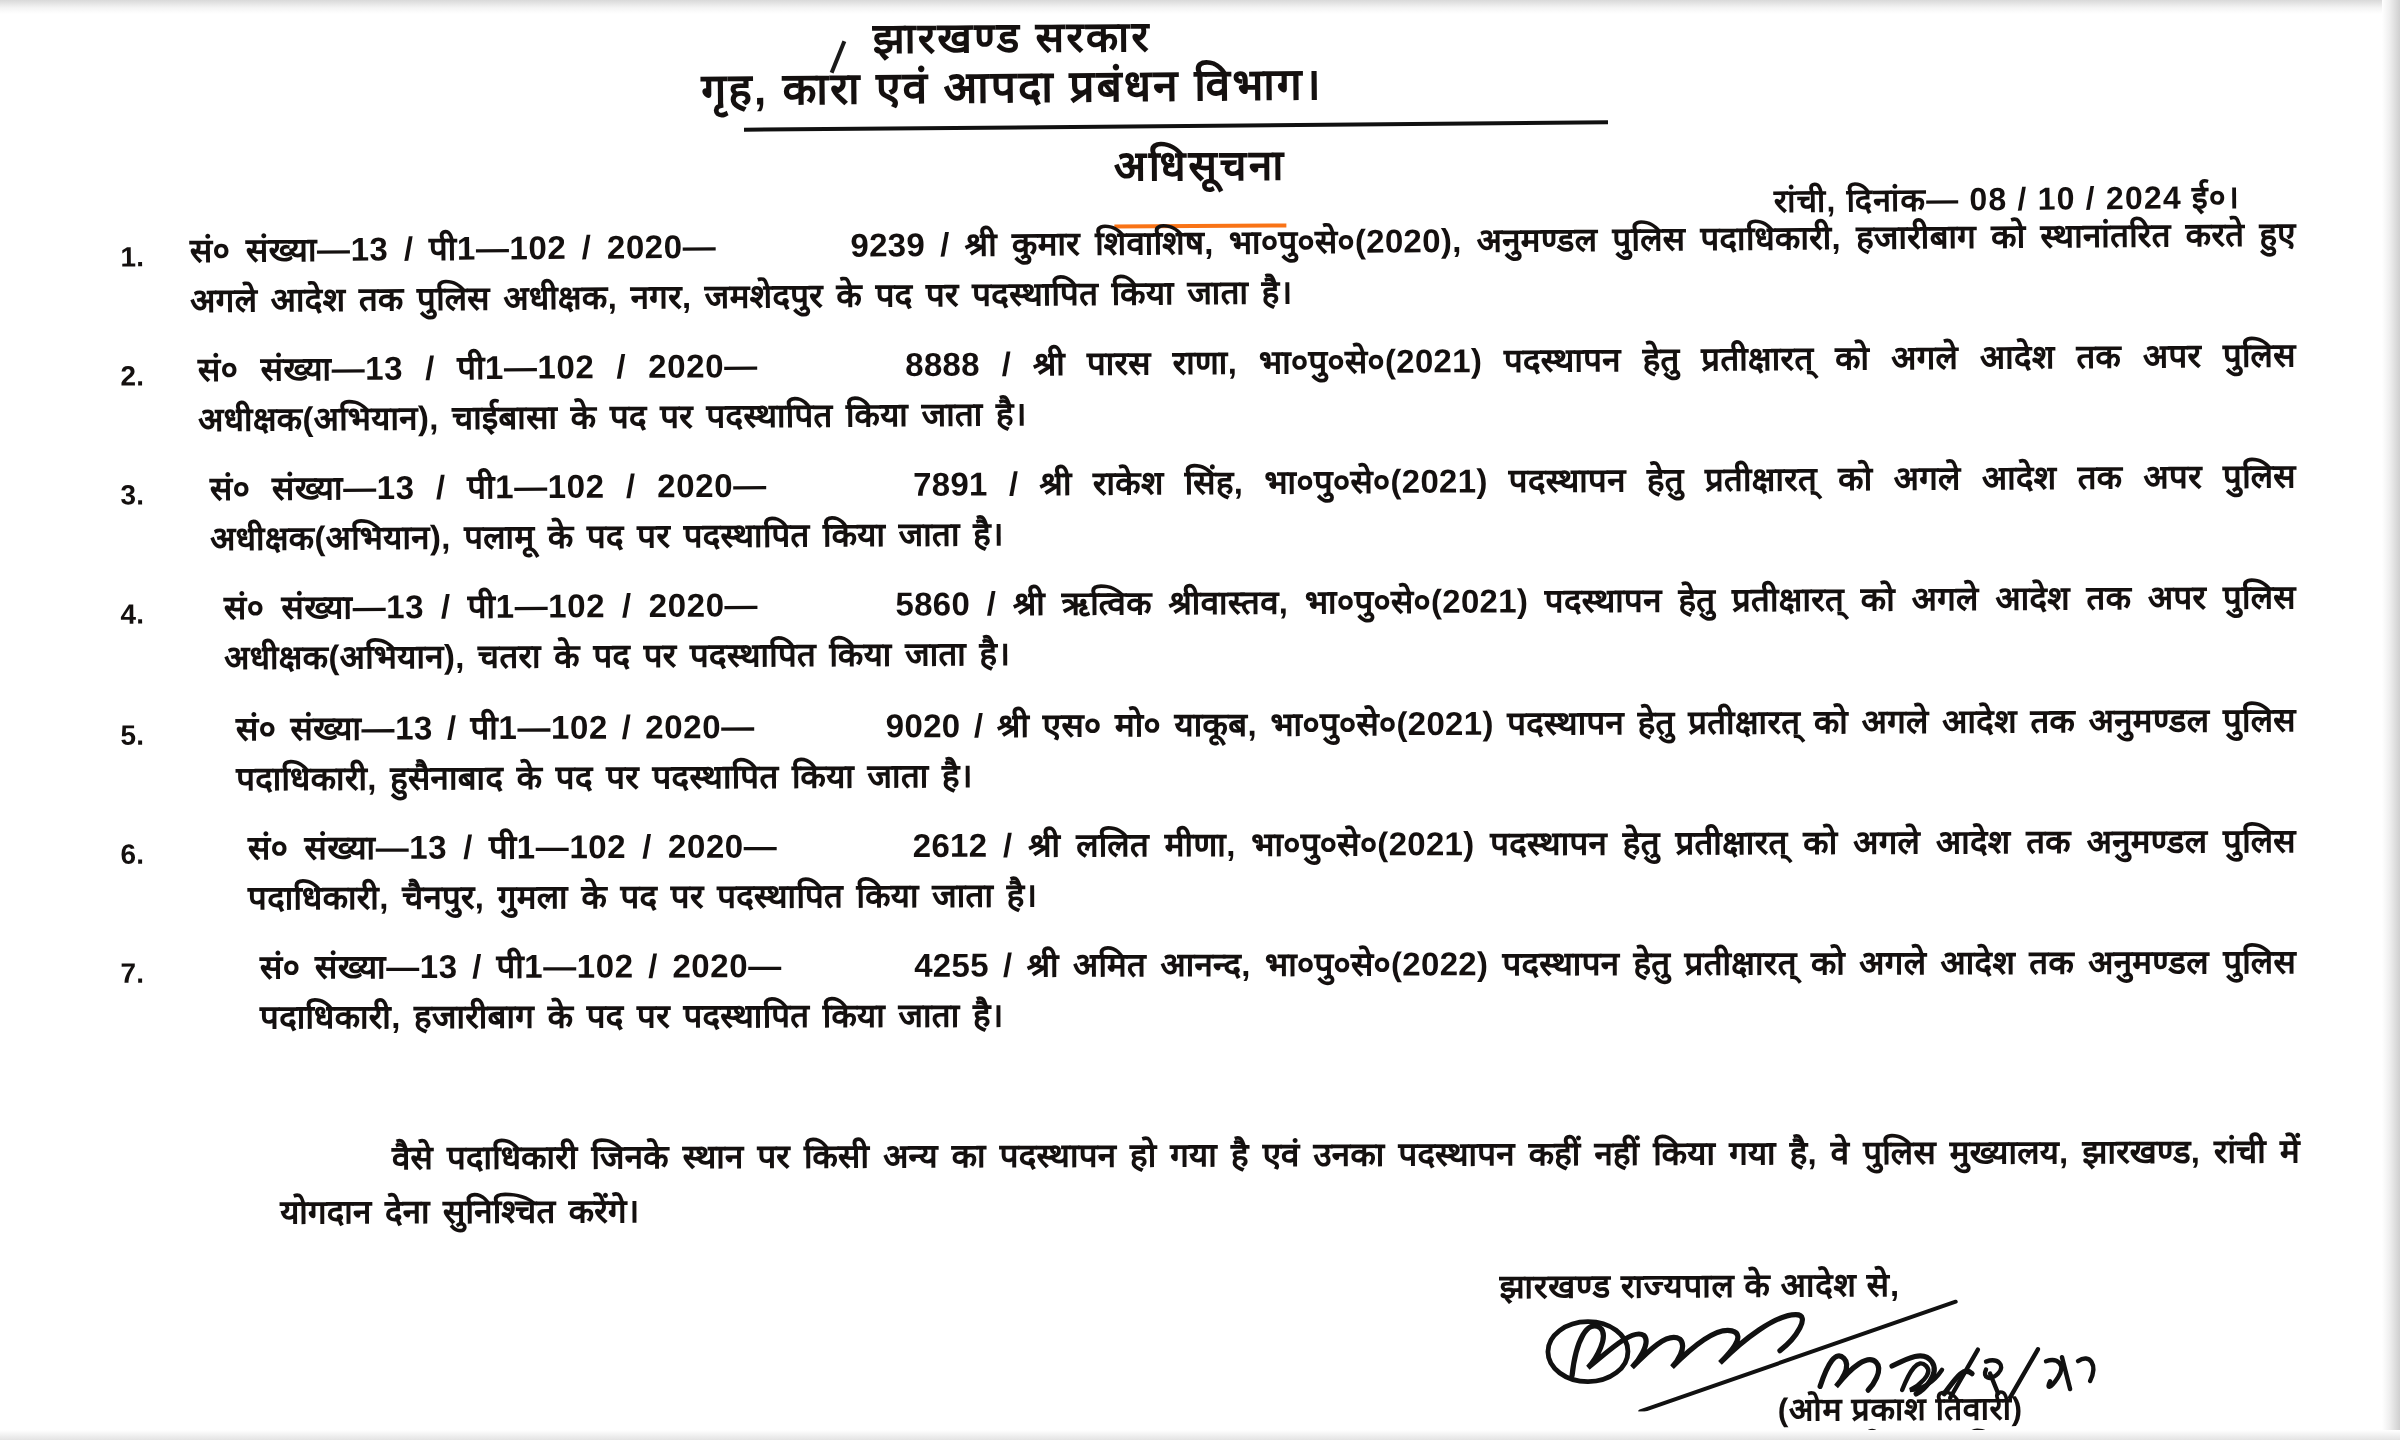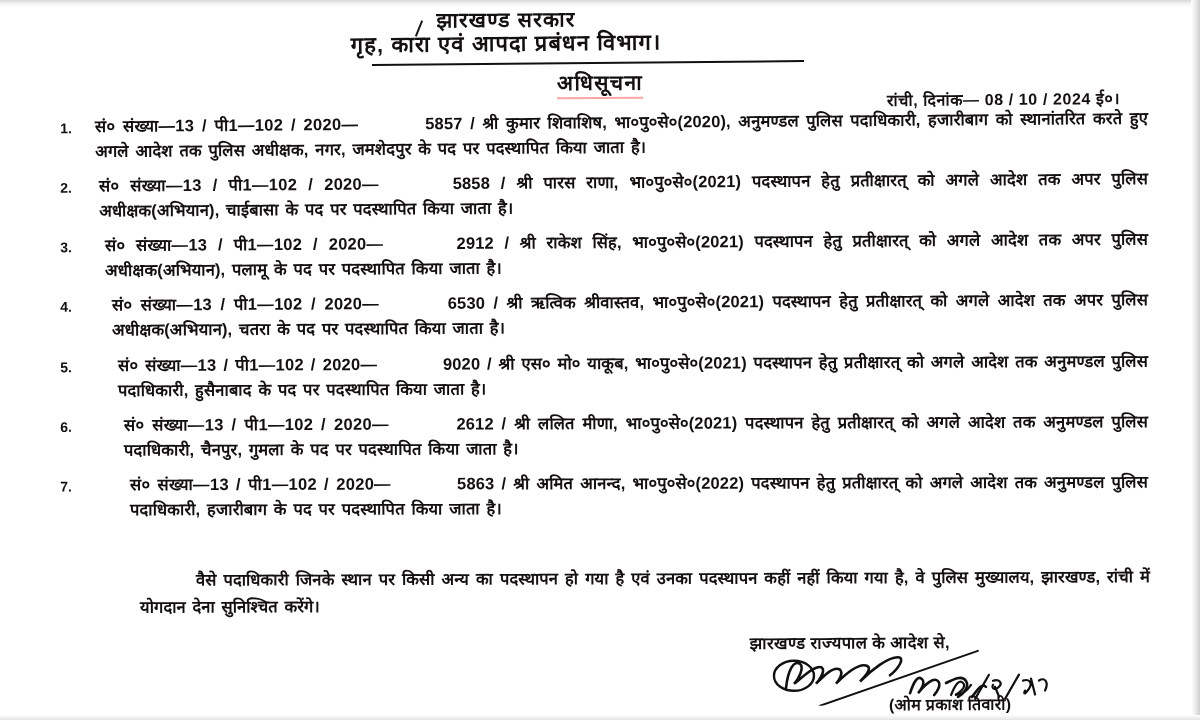--- a/index.html
+++ b/index.html
@@ -88,22 +88,22 @@
     top: 68px;
     left: 0;
     width: 1200px;
     text-align: center;
     font-size: 21px;
     font-weight: 700;
     letter-spacing: 1.4px;
     transform: rotate(-0.35deg);
   }
   .notif-title span {
-    border-bottom: 2px solid #fca5a5;
-    padding-bottom: 3px;
+    border-bottom: 2px solid #f97316;
+    padding-bottom: 17px;
   }
   .date-line {
     position: absolute;
     top: 88px;
     right: 80px;
     font-size: 16px;
     font-weight: 700;
     letter-spacing: 0.6px;
     transform: rotate(-0.5deg);
   }
@@ -226,51 +226,51 @@
 
   <div class="date-line">रांची, दिनांक—  08 /  10  / 2024 ई०।</div>
 
   <div class="clauses">
 
     <div class="clause c1">
       <div class="clause-num">1.</div>
       <div class="clause-body">
         <span class="ref">सं० संख्या—13 / पी1—102 / 2020—</span>
         <span class="gap"></span>
-        <span>5857 /</span>
+        <span>9239 /</span>
         <span>श्री कुमार शिवाशिष, भा०पु०से०(2020), अनुमण्डल पुलिस पदाधिकारी, हजारीबाग को स्थानांतरित करते हुए अगले आदेश तक पुलिस अधीक्षक, नगर, जमशेदपुर के पद पर पदस्थापित किया  जाता है।</span>
       </div>
     </div>
 
     <div class="clause c2">
       <div class="clause-num">2.</div>
       <div class="clause-body">
         <span class="ref">सं० संख्या—13 / पी1—102 / 2020—</span>
         <span class="gap"></span>
-        <span>5858 /</span>
+        <span>8888 /</span>
         <span>श्री पारस राणा, भा०पु०से०(2021) पदस्थापन हेतु प्रतीक्षारत् को अगले आदेश तक अपर पुलिस अधीक्षक(अभियान), चाईबासा के पद पर पदस्थापित किया  जाता है।</span>
       </div>
     </div>
 
     <div class="clause c3">
       <div class="clause-num">3.</div>
       <div class="clause-body">
         <span class="ref">सं० संख्या—13 / पी1—102 / 2020—</span>
         <span class="gap"></span>
-        <span>2912 /</span>
+        <span>7891 /</span>
         <span>श्री राकेश सिंह, भा०पु०से०(2021) पदस्थापन हेतु प्रतीक्षारत् को अगले आदेश तक अपर पुलिस अधीक्षक(अभियान), पलामू के पद पर पदस्थापित किया जाता है।</span>
       </div>
     </div>
 
     <div class="clause c4">
       <div class="clause-num">4.</div>
       <div class="clause-body">
         <span class="ref">सं० संख्या—13 / पी1—102 / 2020—</span>
         <span class="gap"></span>
-        <span>6530 /</span>
+        <span>5860 /</span>
         <span>श्री ऋत्विक श्रीवास्तव, भा०पु०से०(2021) पदस्थापन हेतु प्रतीक्षारत् को अगले आदेश तक अपर पुलिस अधीक्षक(अभियान), चतरा के पद पर पदस्थापित किया जाता है।</span>
       </div>
     </div>
 
     <div class="clause c5">
       <div class="clause-num">5.</div>
       <div class="clause-body">
         <span class="ref">सं० संख्या—13 / पी1—102 / 2020—</span>
         <span class="gap"></span>
         <span>9020 /</span>
@@ -286,21 +286,21 @@
         <span>2612 /</span>
         <span>श्री ललित मीणा, भा०पु०से०(2021) पदस्थापन हेतु प्रतीक्षारत् को अगले आदेश तक अनुमण्डल पुलिस पदाधिकारी, चैनपुर, गुमला के पद पर पदस्थापित किया जाता है।</span>
       </div>
     </div>
 
     <div class="clause c7">
       <div class="clause-num">7.</div>
       <div class="clause-body">
         <span class="ref">सं० संख्या—13 / पी1—102 / 2020—</span>
         <span class="gap"></span>
-        <span>5863 /</span>
+        <span>4255 /</span>
         <span>श्री अमित आनन्द, भा०पु०से०(2022) पदस्थापन हेतु प्रतीक्षारत् को अगले आदेश तक अनुमण्डल पुलिस पदाधिकारी, हजारीबाग के पद पर पदस्थापित किया जाता है।</span>
       </div>
     </div>
 
   </div>
 
   <div class="closing">वैसे पदाधिकारी जिनके स्थान पर किसी अन्य का पदस्थापन हो गया है एवं उनका पदस्थापन कहीं नहीं किया गया है, वे पुलिस मुख्यालय, झारखण्ड, रांची में योगदान देना सुनिश्चित करेंगे।</div>
 
   <div class="sign-block">
     <div class="sign-order">झारखण्ड राज्यपाल के आदेश से,</div>

